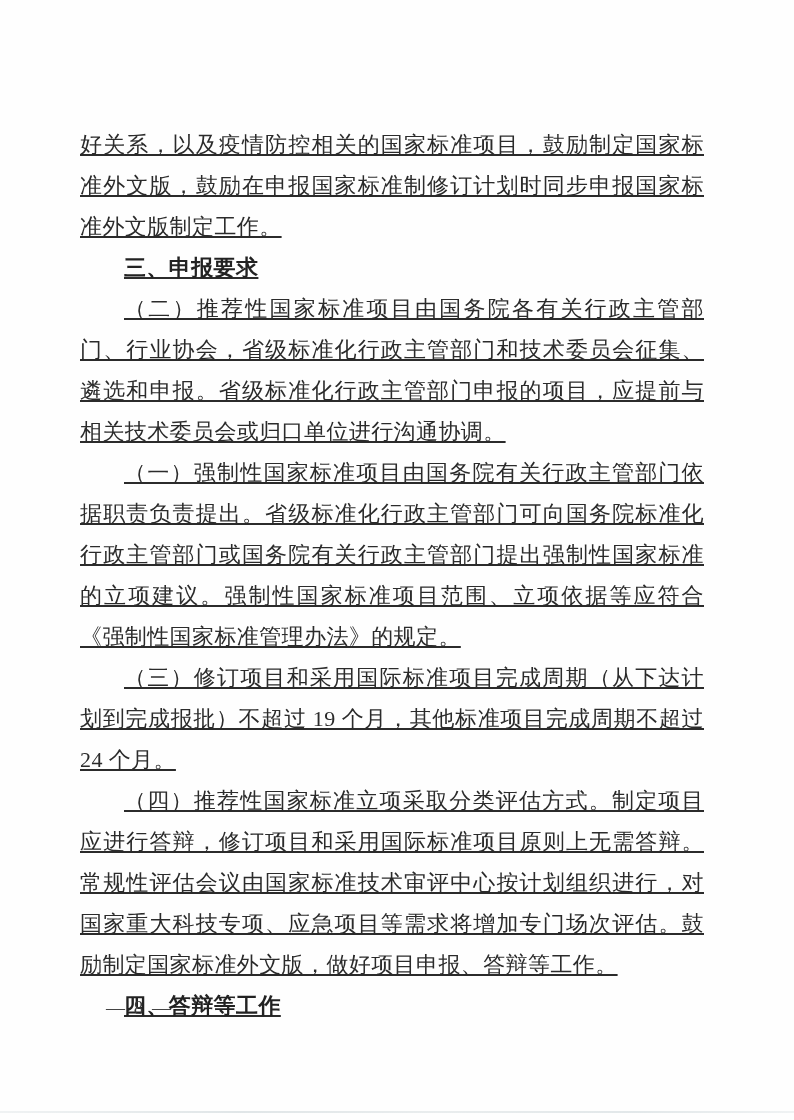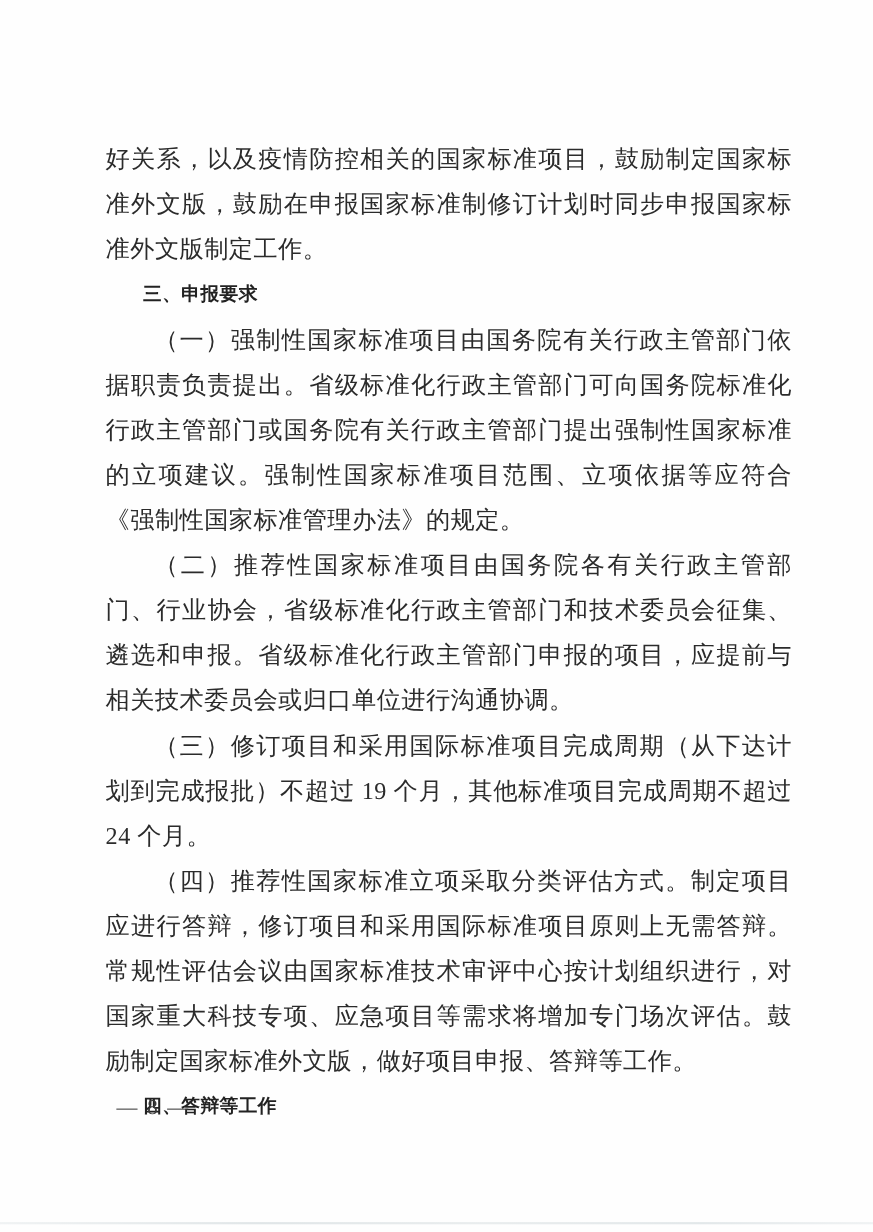--- a/index.html
+++ b/index.html
@@ -10,39 +10,40 @@
     height: 1120px;
     margin: 0 auto;
     background: #fefefe;
     overflow: hidden;
     font-family: "Liberation Serif", "DejaVu Serif", serif;
     color: #2b2b2b;
   }
   .content {
     position: absolute;
     top: 124px;
-    left: 96px;
+    left: 80px;
     width: 624px;
     font-size: 22px;
     line-height: 41px;
     text-align: justify;
     letter-spacing: 0.4px;
+    text-decoration: underline;
   }
   .para {
     text-indent: 2em;
     margin: 0;
   }
   .para.continuation {
     text-indent: 0;
   }
   .section-heading {
     text-indent: 2em;
     font-family: "Liberation Sans", "DejaVu Sans", sans-serif;
     font-weight: 700;
-    font-size: 17px;
+    font-size: 22px;
     line-height: 41px;
     color: #222222;
   }
   .page-number {
     position: absolute;
     left: 106px;
     top: 994px;
     font-size: 19px;
     line-height: 28px;
     color: #3a3a3a;
@@ -59,22 +60,22 @@
     opacity: 0.9;
   }
 </style>
 </head>
 <body>
 
 <div class="page">
   <div class="content">
     <p class="para continuation">好关系，以及疫情防控相关的国家标准项目，鼓励制定国家标准外文版，鼓励在申报国家标准制修订计划时同步申报国家标准外文版制定工作。</p>
     <div class="section-heading">三、申报要求</div>
+    <p class="para">（二）推荐性国家标准项目由国务院各有关行政主管部门、行业协会，省级标准化行政主管部门和技术委员会征集、遴选和申报。省级标准化行政主管部门申报的项目，应提前与相关技术委员会或归口单位进行沟通协调。</p>
     <p class="para">（一）强制性国家标准项目由国务院有关行政主管部门依据职责负责提出。省级标准化行政主管部门可向国务院标准化行政主管部门或国务院有关行政主管部门提出强制性国家标准的立项建议。强制性国家标准项目范围、立项依据等应符合《强制性国家标准管理办法》的规定。</p>
-    <p class="para">（二）推荐性国家标准项目由国务院各有关行政主管部门、行业协会，省级标准化行政主管部门和技术委员会征集、遴选和申报。省级标准化行政主管部门申报的项目，应提前与相关技术委员会或归口单位进行沟通协调。</p>
     <p class="para">（三）修订项目和采用国际标准项目完成周期（从下达计划到完成报批）不超过 19 个月，其他标准项目完成周期不超过 24 个月。</p>
     <p class="para">（四）推荐性国家标准立项采取分类评估方式。制定项目应进行答辩，修订项目和采用国际标准项目原则上无需答辩。常规性评估会议由国家标准技术审评中心按计划组织进行，对国家重大科技专项、应急项目等需求将增加专门场次评估。鼓励制定国家标准外文版，做好项目申报、答辩等工作。</p>
     <div class="section-heading">四、答辩等工作</div>
   </div>
 
   <div class="page-number">— 8 —</div>
 
   <div class="scan-bottom-edge"></div>
 </div>
 

